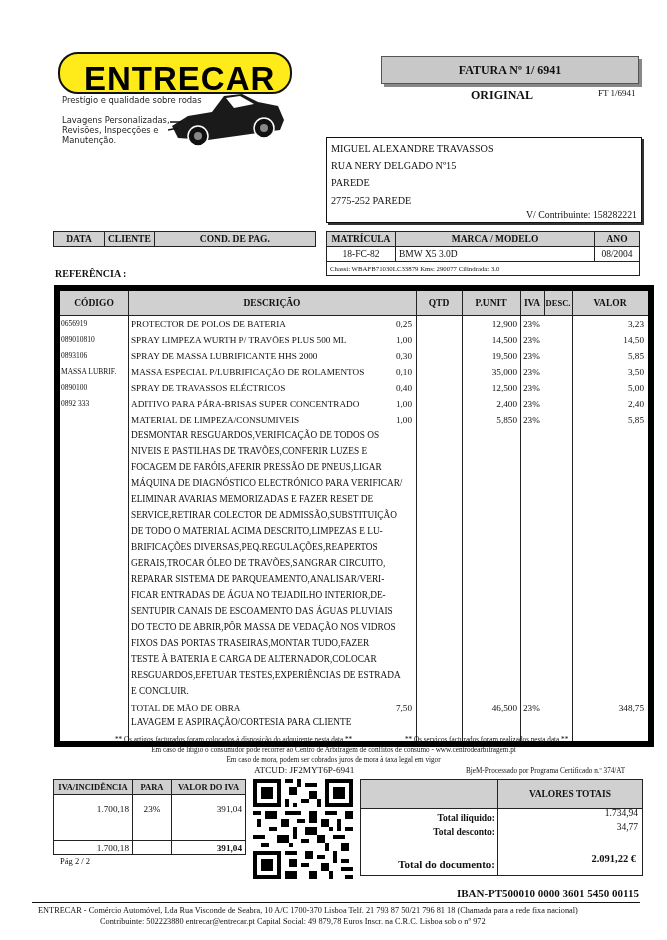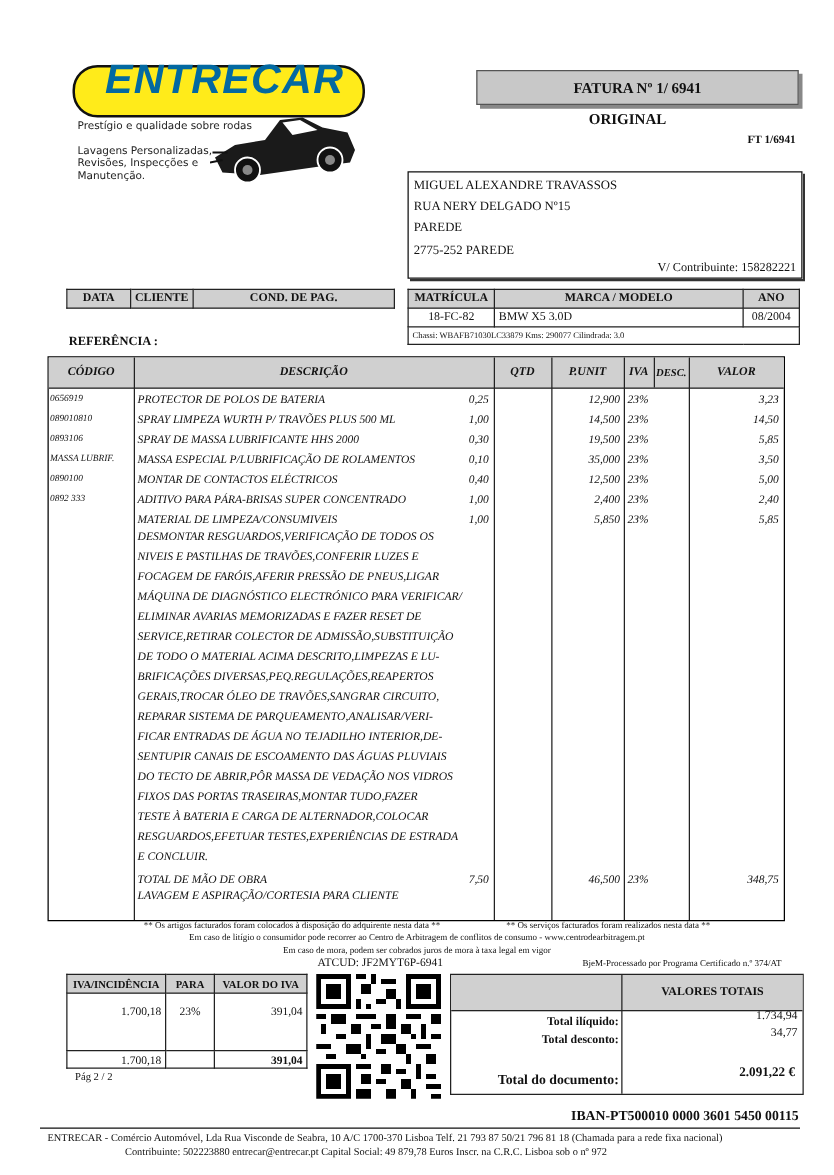--- a/index.html
+++ b/index.html
@@ -2,43 +2,43 @@
 <html><head>
 <meta charset="utf-8">
 <style>
   html, body { margin: 0; padding: 0; background: #fff; }
   body { width: 667px; height: 940px; position: relative; overflow: hidden;
          font-family: "Liberation Serif", serif; color: #111; }
   .abs { position: absolute; }
   
   .logo-pill { left: 58px; top: 52px; width: 230px; height: 38px; background: #ffeb1a;
                border: 2px solid #111; border-radius: 20px; }
-  .logo-text { left: 84px; top: 44px; font-family: "Liberation Sans", sans-serif; font-weight: bold;
-               font-style: italic; font-size: 33px; letter-spacing: 1px; color: #0369a1; line-height: 38px; }
+  .logo-text { left: 84px; top: 60px; font-family: "Liberation Sans", sans-serif; font-weight: bold;
+               font-size: 33px; letter-spacing: 1px; color: #000000; line-height: 38px; }
   .logo-tag { font-family: "DejaVu Sans", sans-serif; font-size: 8.4px; color: #222; line-height: 10px; }
   .car { left: 168px; top: 86px; width: 118px; height: 66px; }
   
   .fatura-box { left: 381px; top: 56px; width: 256px; height: 26px; background: #c8c8c8;
                 border: 1px solid #555; box-shadow: 3px 3px 0 #888; text-align: center;
                 font-weight: bold; font-size: 12px; line-height: 26px; }
   .original { left: 471px; top: 88px; font-weight: bold; font-size: 12px; }
-  .ft { left: 598px; top: 88px; font-weight: bold; font-size: 9px; margin-top: 18px; }
+  .ft { left: 598px; top: 88px; font-weight: normal; font-size: 9px; }
   
   .client-box { left: 326px; top: 137px; width: 314px; height: 84px; border: 1px solid #111;
                 box-shadow: 2px 2px 0 #333; font-size: 10.2px; }
   .client-box .ln { position: absolute; left: 4px; }
   
   table { border-collapse: collapse; }
   td, th { border: 1px solid #222; padding: 0 3px; font-size: 9.5px; }
   th { background: #d0d0d0; font-weight: bold; }
   .t-info { left: 53px; top: 231px; width: 263px; }
   .t-car { left: 326px; top: 231px; width: 314px; }
   .ref { left: 55px; top: 268px; font-weight: bold; font-size: 10px; }
   
-  .items { left: 38px; top: 285px; width: 588px; height: 450px; border: 1px solid #000000; font-style: italic; }
+  .items { left: 54px; top: 285px; width: 588px; height: 450px; border: 6px solid #000000; }
   .items .hdr { position: absolute; left: 0; top: 0; width: 588px; height: 24px; background: #d0d0d0;
                 border-bottom: 1px solid #222; }
   .col-line { position: absolute; top: 0; width: 1px; background: #222; }
   .hcell { position: absolute; top: 0; height: 24px; line-height: 24px; font-weight: bold;
            font-size: 9.5px; text-align: center; }
   .row { position: absolute; left: 0; height: 16px; font-size: 9.2px; line-height: 16px; width: 588px; }
   .row span { position: absolute; white-space: nowrap; }
   .desc-line { position: absolute; left: 71px; font-size: 9.3px; white-space: nowrap; }
   .notes { text-align: center; font-size: 7.2px; width: 667px; left: 0; }
   
@@ -152,21 +152,21 @@
   <div class="row" style="top:73px;">
     <span style="left:1px;font-size:7.5px;">MASSA LUBRIF.</span>
     <span style="left:71px;">MASSA ESPECIAL P/LUBRIFICAÇÃO DE ROLAMENTOS</span>
     <span style="right:236px;">0,10</span>
     <span style="right:131px;">35,000</span>
     <span style="left:463px;">23%</span>
     <span style="right:4px;">3,50</span>
   </div>
   <div class="row" style="top:89px;">
     <span style="left:1px;font-size:7.5px;">0890100</span>
-    <span style="left:71px;">MONTAR DE CONTACTOS ELÉCTRICOS</span>
+    <span style="left:71px;">SPRAY DE TRAVASSOS ELÉCTRICOS</span>
     <span style="right:236px;">0,40</span>
     <span style="right:131px;">12,500</span>
     <span style="left:463px;">23%</span>
     <span style="right:4px;">5,00</span>
   </div>
   <div class="row" style="top:105px;">
     <span style="left:1px;font-size:7.5px;">0892 333</span>
     <span style="left:71px;">ADITIVO PARA PÁRA-BRISAS SUPER CONCENTRADO</span>
     <span style="right:236px;">1,00</span>
     <span style="right:131px;">2,400</span>

